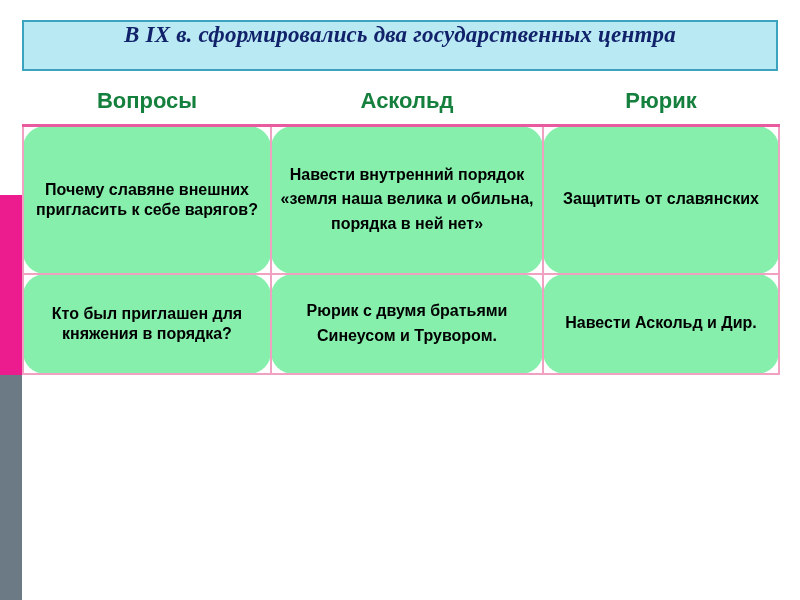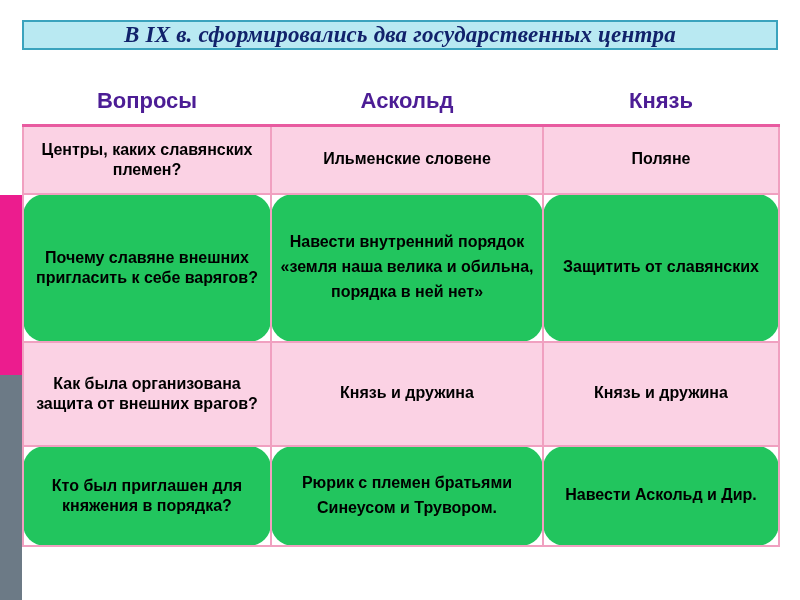--- a/index.html
+++ b/index.html
@@ -29,21 +29,21 @@
   .seg-white  { background: #ffffff;  height: 195px; }
   .seg-pink   { background: #ec1c8e;  height: 180px; }
   .seg-grey   { background: #6c7a86;  height: 225px; }
 
   
   .title-banner {
     position: absolute;
     left: 22px;
     top: 20px;
     width: 756px;
-    height: 30px;
+    height: 51px;
     background: #b9e9f2;
     border: 2px solid #3ba3bd;
     box-sizing: border-box;
     display: flex;
     align-items: flex-start;
     justify-content: center;
   }
   .title-banner .title-text {
     font-family: "Liberation Serif", serif;
     font-style: italic;
@@ -74,28 +74,28 @@
     color: #000000;
     font-weight: bold;
     padding: 6px 8px;
     box-sizing: border-box;
   }
   .tbl thead th {
     border: none;
     border-bottom: 3px solid #e85ba0;
     background: #ffffff;
     font-size: 22px;
-    color: #4c1d95;
+    color: #15803d;
     padding: 8px 6px 10px 6px;
   }
   .tbl thead th .hdr-inner {
     display: inline-block;
   }
   .row-pink td   { background: #fbd2e4; }
-  .row-white td  { background: #22c55e; border-radius: 22px; }
+  .row-white td  { background: #86efac; border-radius: 22px; }
 
   td.q-cell { font-size: 16px; line-height: 1.22; }
   td.v-cell { font-size: 16px; line-height: 1.55; }
 
   .r1 td { height: 68px; }
   .r2 td { height: 148px; }
   .r3 td { height: 104px; }
   .r4 td { height: 100px; }
 </style>
 </head>
@@ -119,39 +119,29 @@
   </colgroup>
   <thead>
     <tr>
       <th>
         <span class="hdr-inner">Вопросы</span>
       </th>
       <th>
         <span class="hdr-inner">Аскольд</span>
       </th>
       <th>
-        <span class="hdr-inner">Князь</span>
+        <span class="hdr-inner">Рюрик</span>
       </th>
     </tr>
   </thead>
   <tbody>
-    <tr class="row-pink r1">
-      <td class="q-cell">Центры, каких славянских племен?</td>
-      <td class="v-cell">Ильменские словене</td>
-      <td class="v-cell">Поляне</td>
-    </tr>
     <tr class="row-white r2">
       <td class="q-cell">Почему славяне внешних пригласить к себе варягов?</td>
       <td class="v-cell">Навести внутренний порядок «земля наша велика и обильна, порядка в ней нет»</td>
       <td class="v-cell">Защитить от славянских</td>
     </tr>
-    <tr class="row-pink r3">
-      <td class="q-cell">Как была организована защита от внешних врагов?</td>
-      <td class="v-cell">Князь и дружина</td>
-      <td class="v-cell">Князь и дружина</td>
-    </tr>
     <tr class="row-white r4">
       <td class="q-cell">Кто был приглашен для княжения в порядка?</td>
-      <td class="v-cell">Рюрик с племен братьями Синеусом и Трувором.</td>
+      <td class="v-cell">Рюрик с двумя братьями Синеусом и Трувором.</td>
       <td class="v-cell">Навести Аскольд и Дир.</td>
     </tr>
   </tbody>
 </table>
 
 </body></html>

